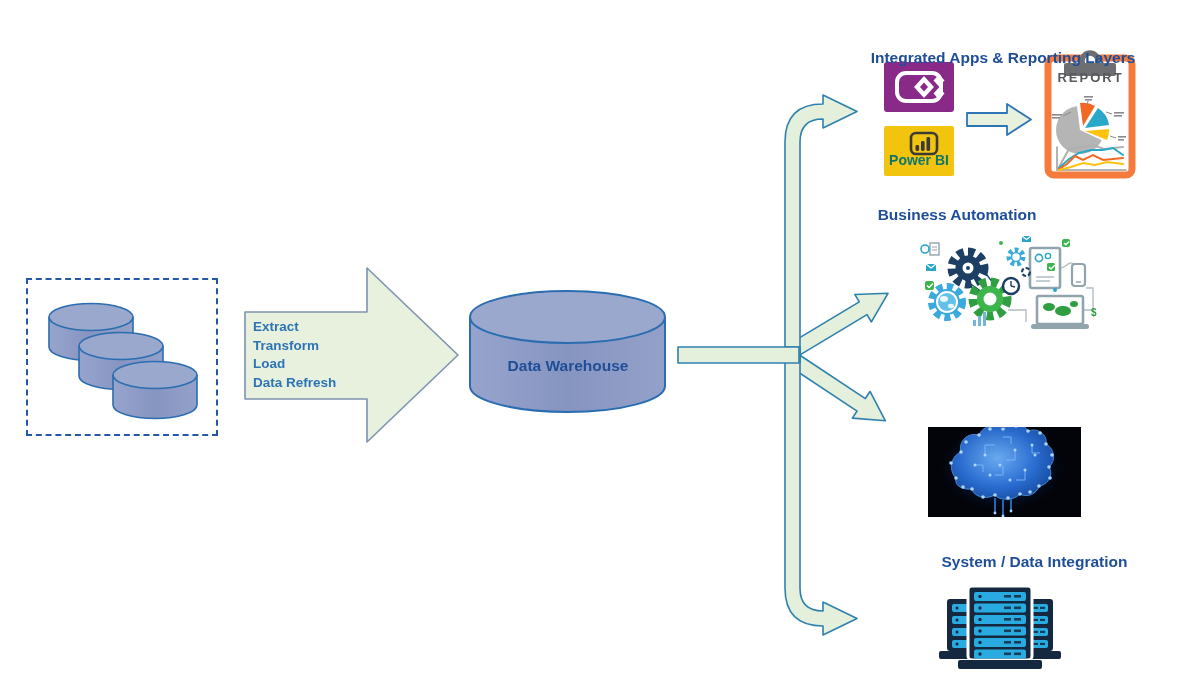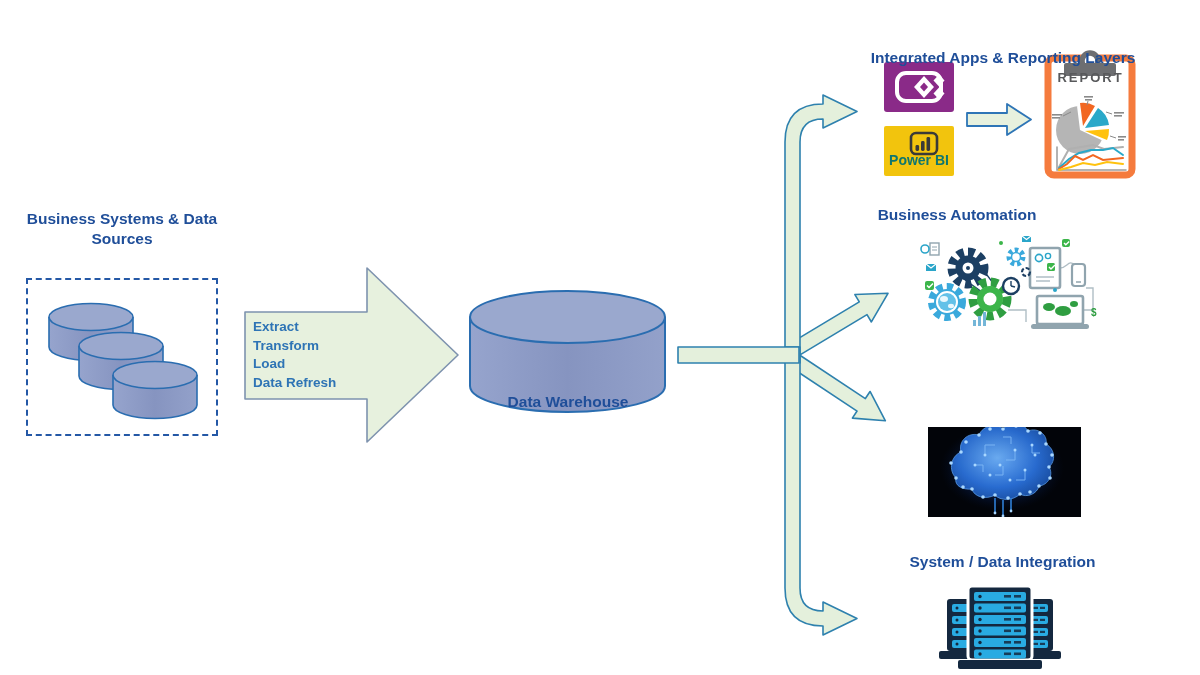--- a/index.html
+++ b/index.html
@@ -3,21 +3,21 @@
 <meta charset="utf-8">
 <style>
   html,body{margin:0;padding:0;}
   body{font-family:"Liberation Sans",sans-serif;background:#ffffff;}
   .stage{position:relative;width:1200px;height:675px;background:#ffffff;overflow:hidden;}
   .stage svg.layer{position:absolute;left:0;top:0;}
   .txt{position:absolute;color:#1f4e99;font-weight:bold;text-align:center;line-height:1.32;}
   .title{font-size:15.5px;}
   .etl{position:absolute;left:253px;top:318px;color:#2e74b5;font-size:13.5px;font-weight:600;text-align:left;line-height:18.5px;}
   .dashedbox{position:absolute;left:26px;top:278px;width:188px;height:154px;border:2px dashed #2458a6;}
-  .wh-label{position:absolute;left:470px;top:357px;width:196px;text-align:center;color:#1f4e99;font-weight:bold;font-size:15.5px;margin-top:36px;}
+  .wh-label{position:absolute;left:470px;top:357px;width:196px;text-align:center;color:#1f4e99;font-weight:bold;font-size:15.5px;}
   .pbi-label{position:absolute;left:884px;top:152px;width:70px;text-align:center;color:#0f766e;font-weight:bold;font-size:14px;}
   .report-label{position:absolute;left:1052px;top:70px;width:77px;text-align:center;color:#58595b;font-weight:bold;font-size:13px;letter-spacing:2px;}
 </style>
 </head>
 <body>
 
 <div class="stage">
 
   <svg class="layer" width="1200" height="675" viewBox="0 0 1200 675">
     <defs>
@@ -306,34 +306,33 @@
       <use href="#slotC" x="974" y="615"></use>
         <use href="#slotC" x="974" y="626.5"></use>
       <use href="#slotC" x="974" y="638"></use>
         <use href="#slotC" x="974" y="649.5"></use>
       <rect x="958" y="660" width="84" height="9" rx="2" fill="#14283f"></rect>
     </g>
   </svg>
 
   <div class="dashedbox"></div>
 
-  <div class="txt title" style="left:22px;top:209px;width:200px;">Business Systems &amp; Data Sources</div>
 
   <div class="etl">
     <div>Extract</div>
     <div>Transform</div>
     <div>Load</div>
     <div>Data Refresh</div>
   </div>
 
   <div class="wh-label">Data Warehouse</div>
 
   <div class="txt title" style="left:870px;top:8px;width:266px;margin-top:40px;">Integrated Apps &amp; Reporting Layers</div>
 
   <div class="pbi-label">Power BI</div>
 
   <div class="report-label">REPORT</div>
 
   <div class="txt title" style="left:862px;top:205px;width:190px;">Business Automation</div>
 
 
-  <div class="txt title" style="left:895px;top:552px;width:215px;">System / Data Integration</div>
+  <div class="txt title" style="left:927px;top:552px;width:215px;">System / Data Integration</div>
 </div>
 
 </body></html>

